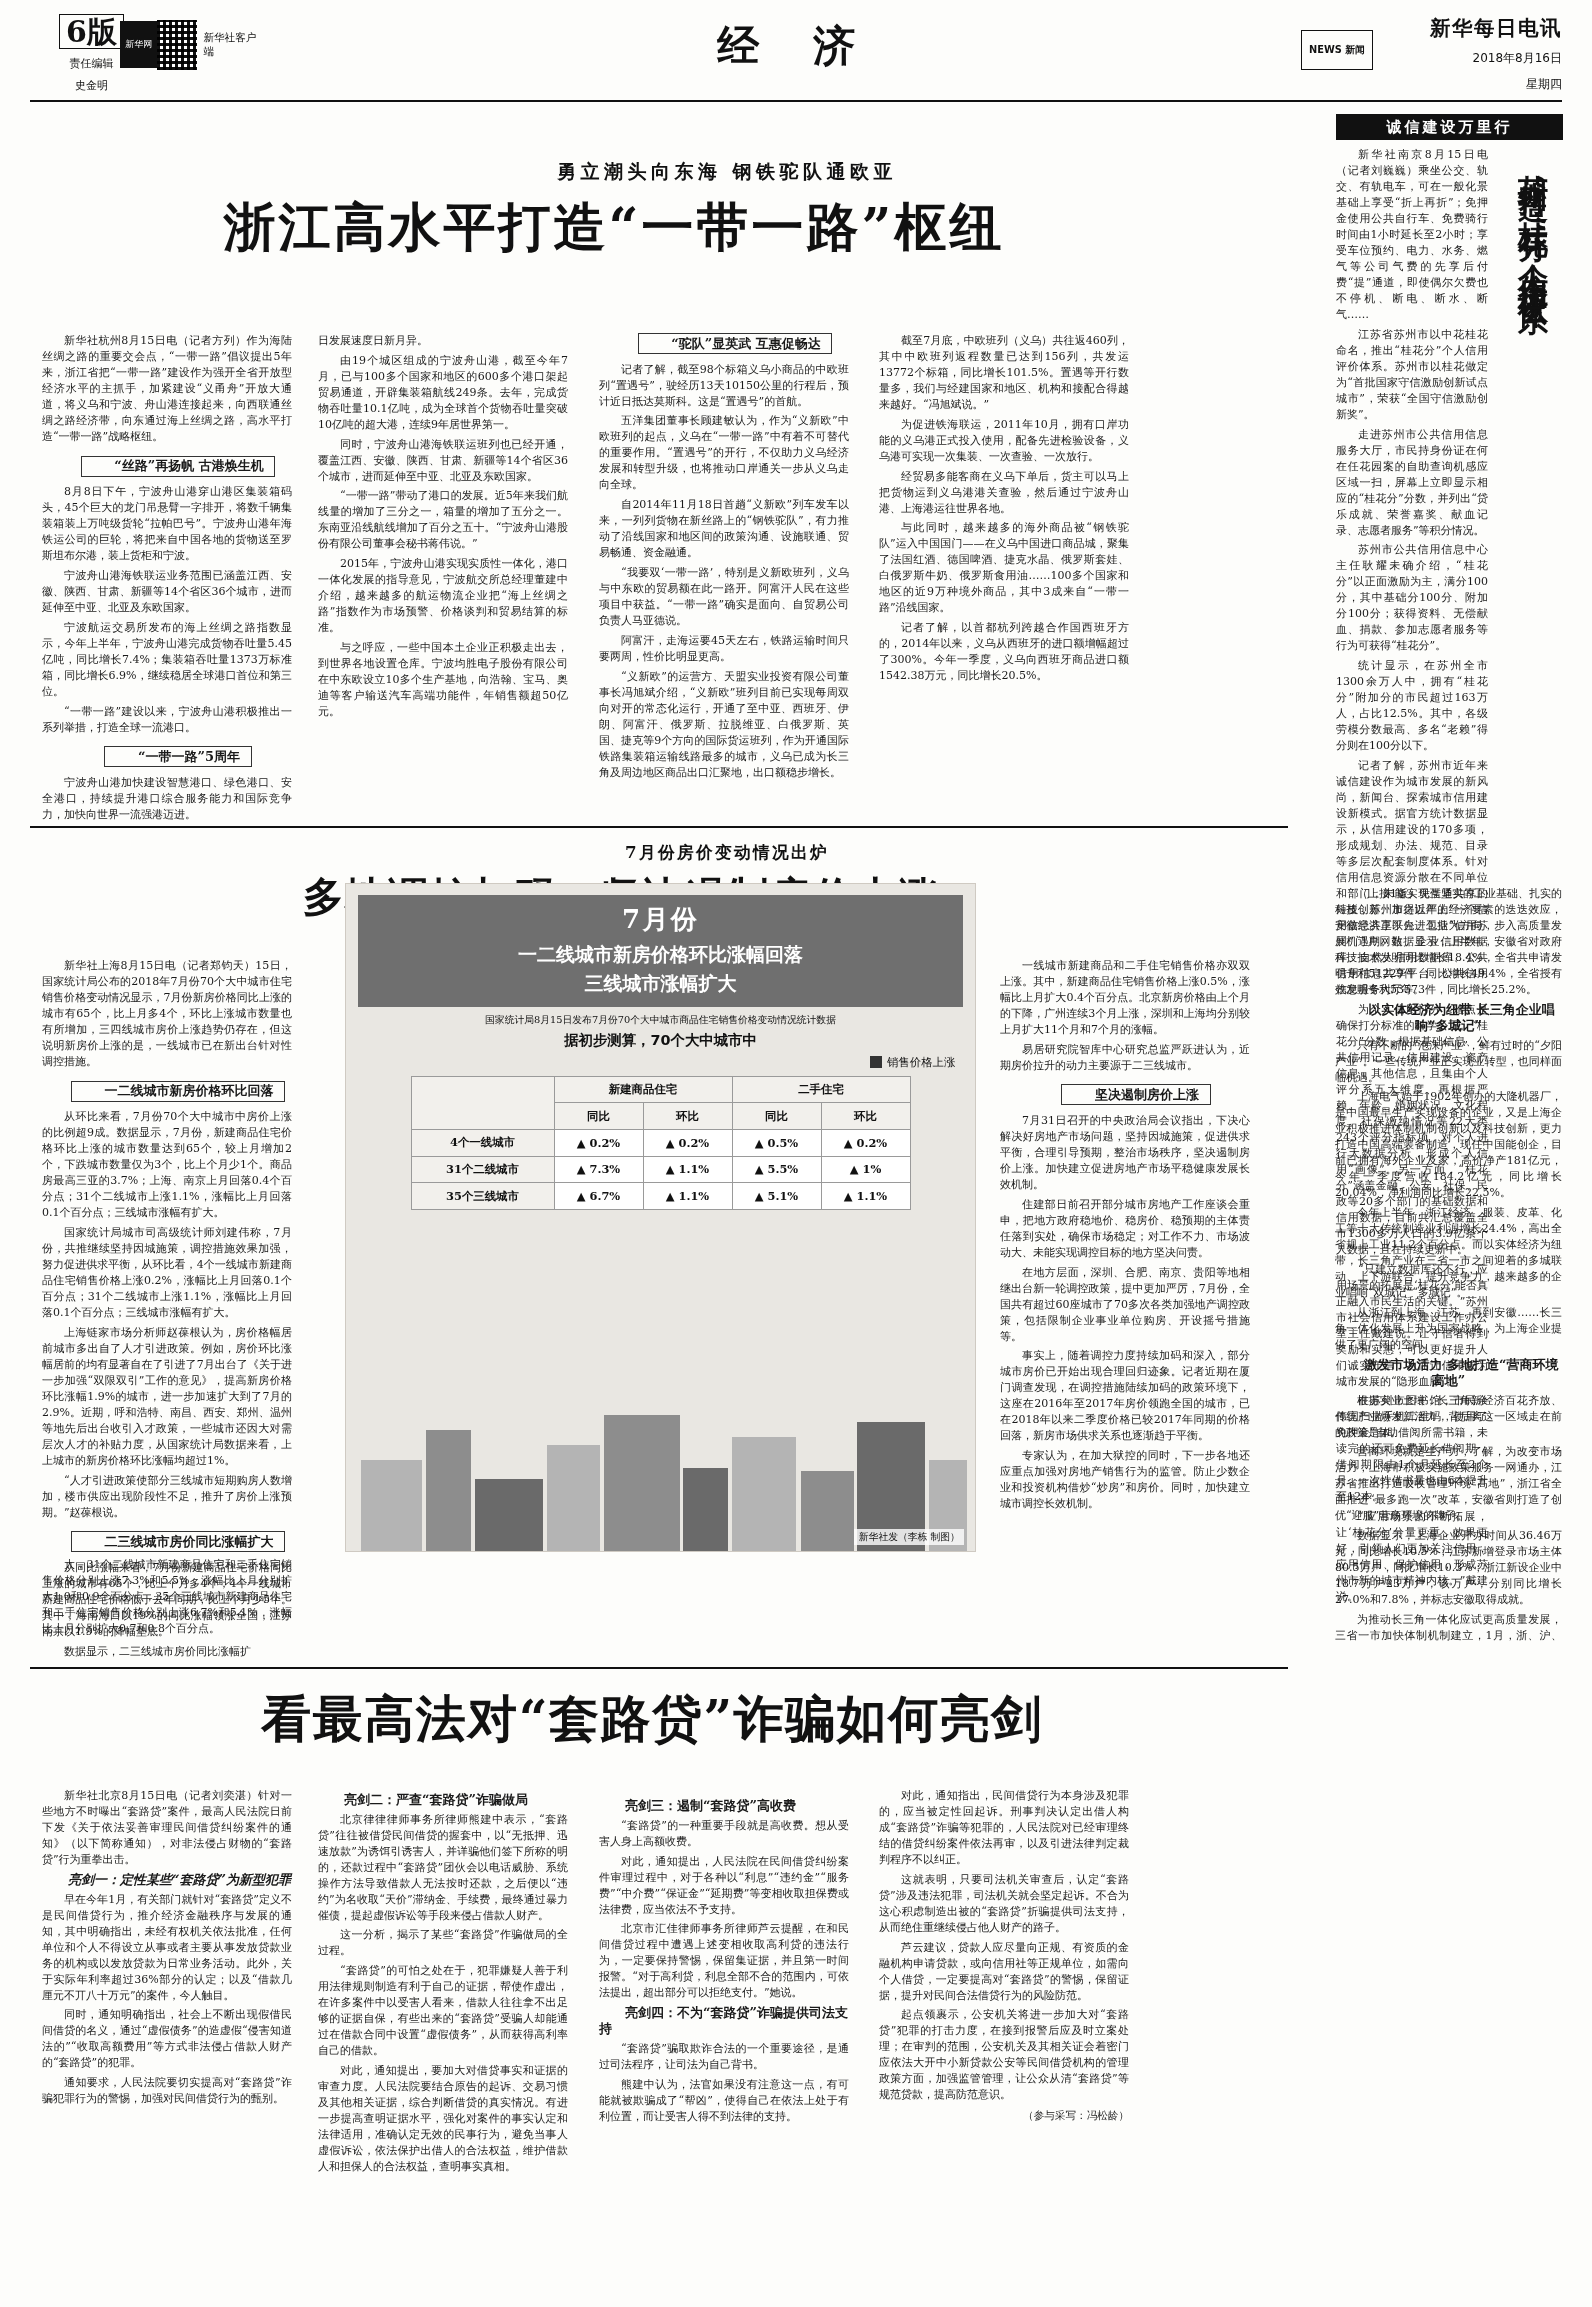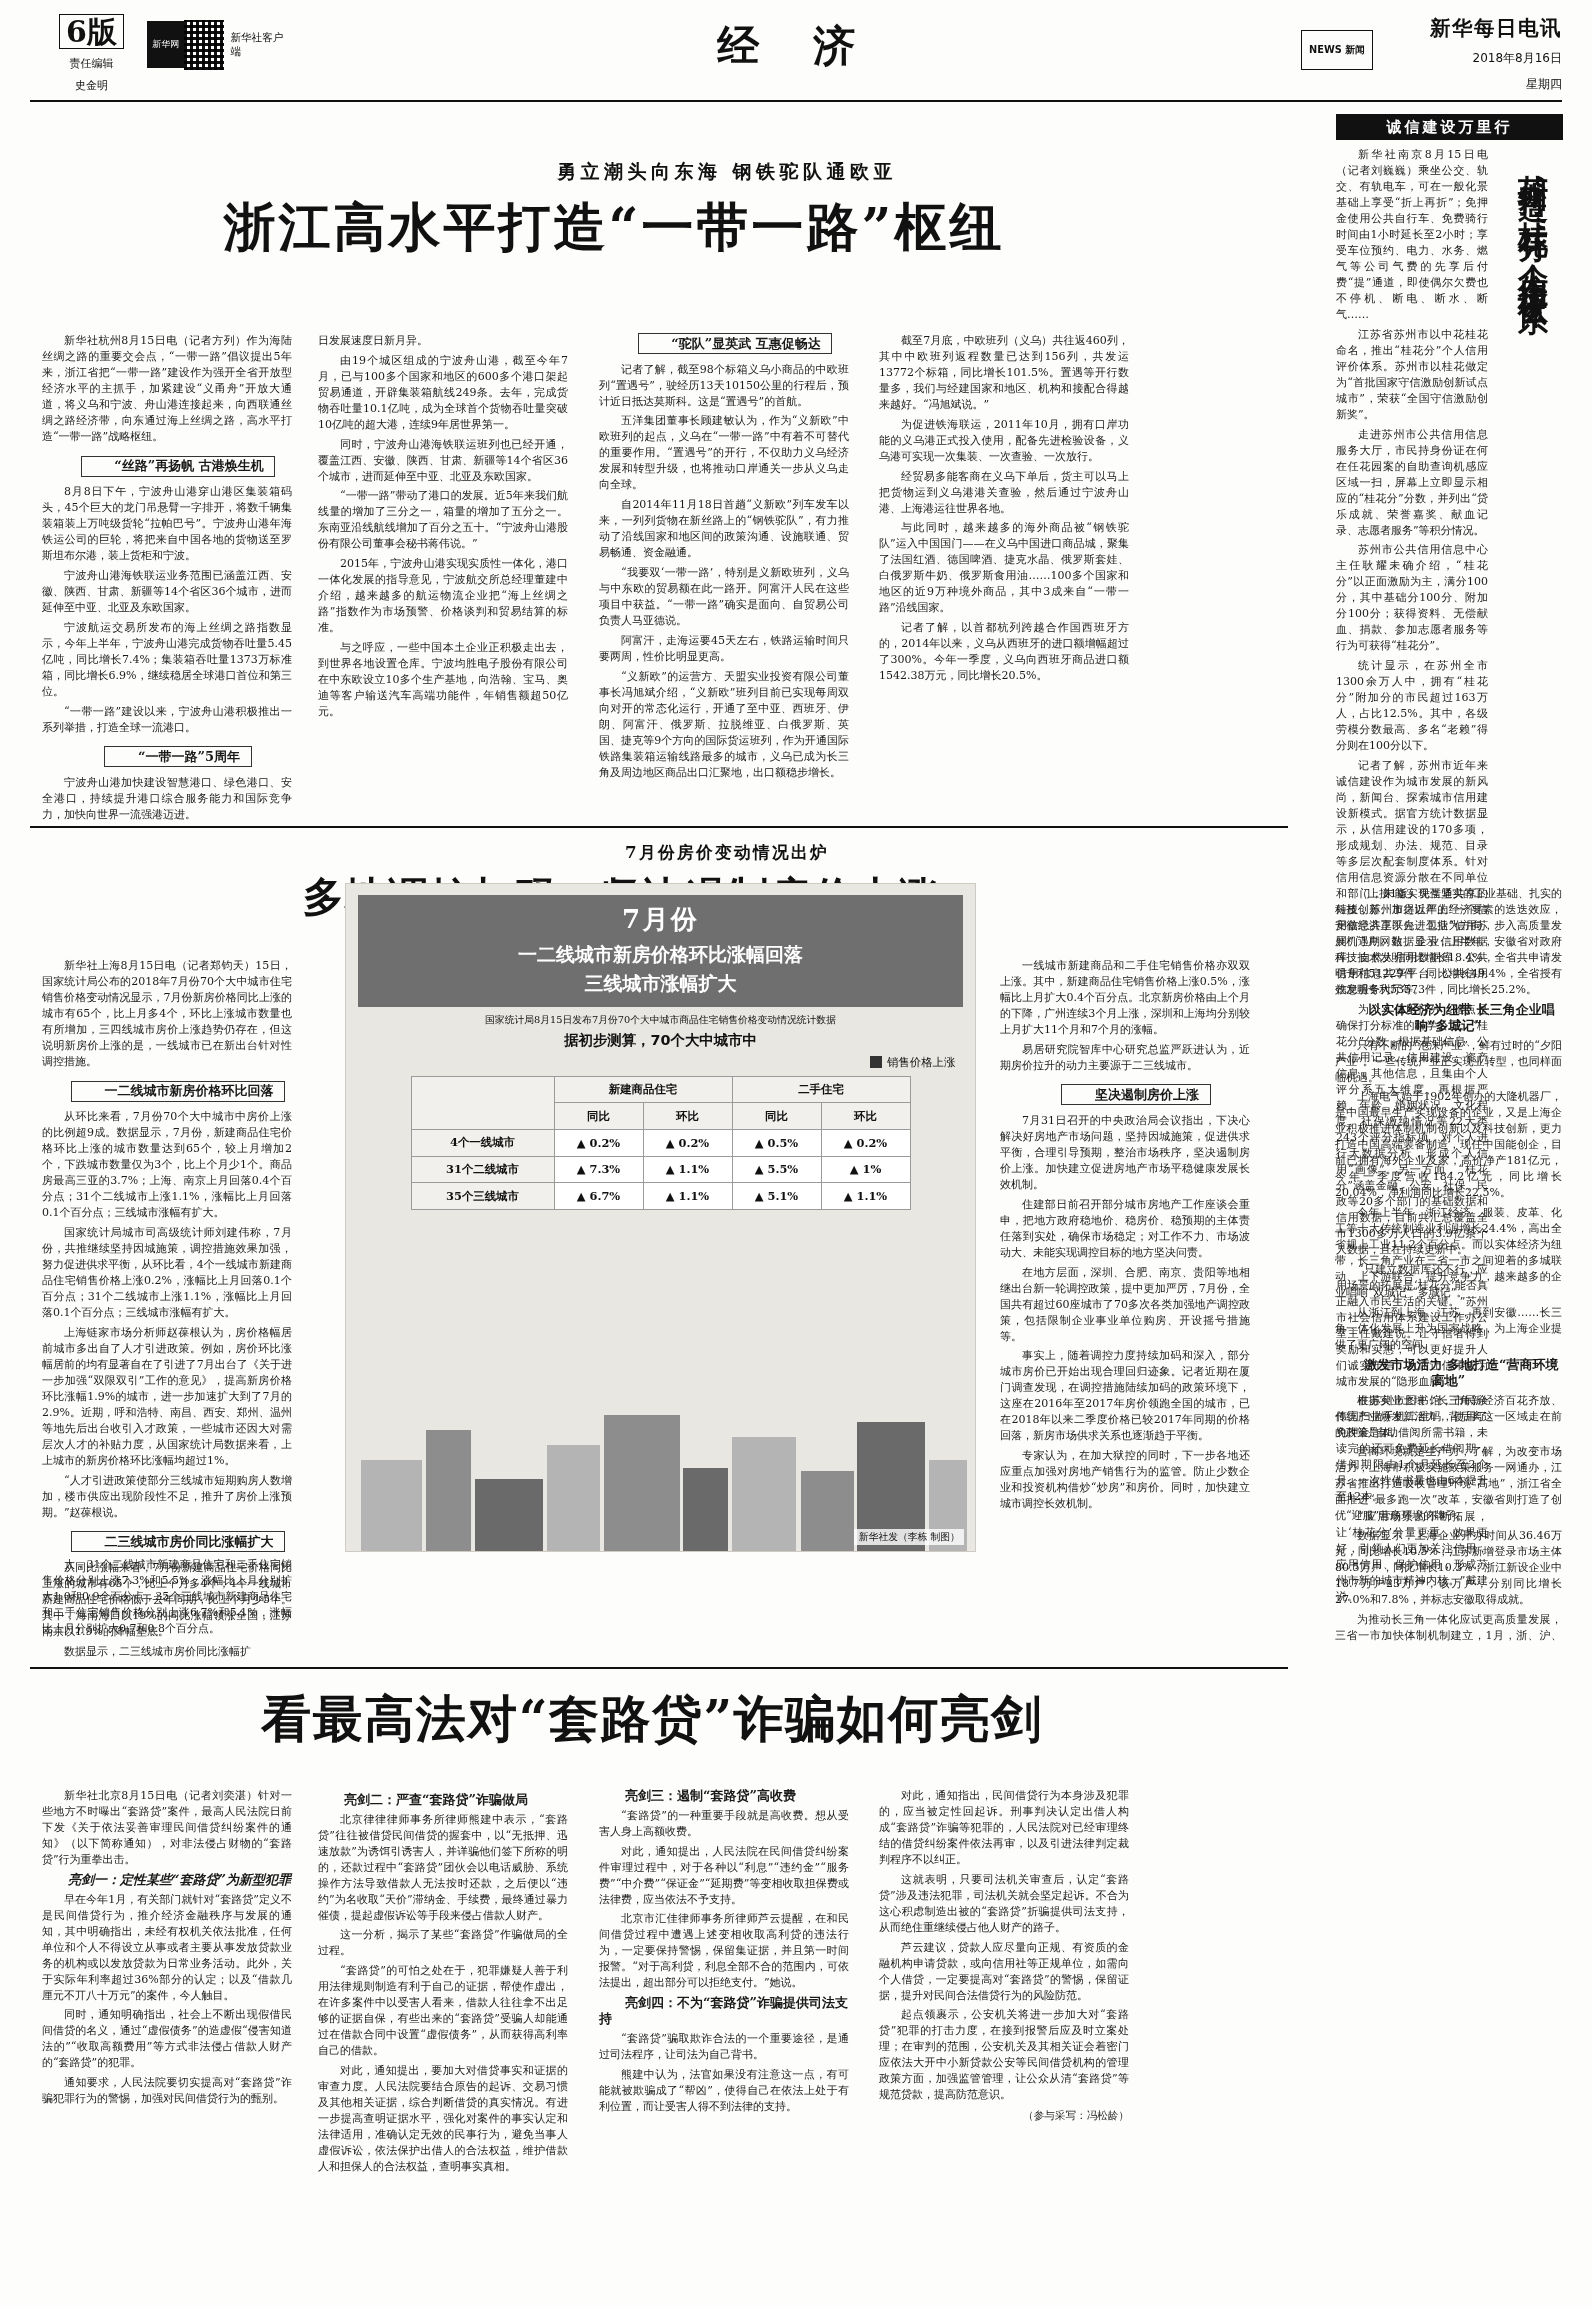--- a/index.html
+++ b/index.html
@@ -4,21 +4,21 @@
 <style>
   html,body{margin:0;padding:0;background:#ffffff;}
   body{width:1593px;height:2307px;font-family:"DejaVu Sans","Liberation Sans",sans-serif;color:#111;}
   .page{position:relative;width:1593px;height:2307px;background:#fdfdfb;overflow:hidden;}
 
   
   .masthead{position:absolute;left:30px;top:13.6px;width:1532px;height:82px;}
   .mast-left{position:absolute;left:16px;top:0;width:91px;text-align:center;}
   .pageno{font-family:"DejaVu Serif","Liberation Serif",serif;font-size:30px;font-weight:bold;color:#111;border:1.5px solid #111;display:inline-block;padding:0 6px;line-height:33px;}
   .mast-left .ed{font-size:11px;line-height:15px;margin-top:7px;}
-  .qrbox{position:absolute;left:117px;top:3px;width:144px;height:56px;display:flex;align-items:center;}
+  .qrbox{position:absolute;left:90px;top:3px;width:144px;height:56px;display:flex;align-items:center;}
   .qr{width:50px;height:50px;background:
       repeating-linear-gradient(0deg,#111 0 3px,#fff 3px 6px),
       repeating-linear-gradient(90deg,#111 0 3px,transparent 3px 6px);
       background-blend-mode:multiply;}
   .qrlabel{font-size:10.6px;margin-left:6px;line-height:13.6px;width:76px;}
   .logo-sq{width:47px;height:47px;background:#111;color:#fff;font-size:9px;display:flex;align-items:center;justify-content:center;text-align:center;line-height:10.6px;}
   .mast-title{position:absolute;left:0;right:0;top:4.5px;text-align:center;font-family:"DejaVu Serif","Liberation Serif",serif;font-size:42px;font-weight:bold;letter-spacing:19.7px;}
   .mast-right{position:absolute;right:0;top:0;width:273px;text-align:right;}
   .mast-right .paper{font-size:20.5px;font-weight:bold;letter-spacing:1.5px;}
   .mast-right .dt{font-size:12px;line-height:18px;margin-top:7.6px;}
@@ -277,21 +277,21 @@
   <div class="col" style="left:318px;top:1788px;width:250px;">
     <p style="text-indent:0"></p>
     <p class="sub" style="text-align:left;margin-top:0;">亮剑二：严查“套路贷”诈骗做局</p>
     <p>北京律律律师事务所律师熊建中表示，“套路贷”往往被借贷民间借贷的握套中，以“无抵押、迅速放款”为诱饵引诱害人，并详骗他们签下所称的明的，还款过程中“套路贷”团伙会以电话威胁、系统操作方法导致借款人无法按时还款，之后便以“违约”为名收取“天价”滞纳金、手续费，最终通过暴力催债，提起虚假诉讼等手段来侵占借款人财产。</p>
     <p>这一分析，揭示了某些“套路贷”作骗做局的全过程。</p>
     <p>“套路贷”的可怕之处在于，犯罪嫌疑人善于利用法律规则制造有利于自己的证据，帮使作虚出，在许多案件中以受害人看来，借款人往往拿不出足够的证据自保，有些出来的“套路贷”受骗人却能通过在借款合同中设置“虚假债务”，从而获得高利率自己的借款。</p>
     <p>对此，通知提出，要加大对借贷事实和证据的审查力度。人民法院要结合原告的起诉、交易习惯及其他相关证据，综合判断借贷的真实情况。有进一步提高查明证据水平，强化对案件的事实认定和法律适用，准确认定无效的民事行为，避免当事人虚假诉讼，依法保护出借人的合法权益，维护借款人和担保人的合法权益，查明事实真相。</p>
   </div>
 
   <div class="col" style="left:599px;top:1788px;width:250px;">
-    <p class="sub" style="text-align:left;margin-top:0;">亮剑三：遏制“套路贷”高收费</p>
+    <p class="sub" style="text-align:left;margin-top:10px;">亮剑三：遏制“套路贷”高收费</p>
     <p>“套路贷”的一种重要手段就是高收费。想从受害人身上高额收费。</p>
     <p>对此，通知提出，人民法院在民间借贷纠纷案件审理过程中，对于各种以“利息”“违约金”“服务费”“中介费”“保证金”“延期费”等变相收取担保费或法律费，应当依法不予支持。</p>
     <p>北京市汇佳律师事务所律师芦云提醒，在和民间借贷过程中遭遇上述变相收取高利贷的违法行为，一定要保持警惕，保留集证据，并且第一时间报警。“对于高利贷，利息全部不合的范围内，可依法提出，超出部分可以拒绝支付。”她说。</p>
     <p class="sub" style="text-align:left;">亮剑四：不为“套路贷”诈骗提供司法支持</p>
     <p>“套路贷”骗取欺诈合法的一个重要途径，是通过司法程序，让司法为自己背书。</p>
     <p>熊建中认为，法官如果没有注意这一点，有可能就被欺骗成了“帮凶”，使得自己在依法上处于有利位置，而让受害人得不到法律的支持。</p>
   </div>
 
   <div class="col" style="left:879px;top:1788px;width:250px;">
     <p>对此，通知指出，民间借贷行为本身涉及犯罪的，应当被定性回起诉。刑事判决认定出借人构成“套路贷”诈骗等犯罪的，人民法院对已经审理终结的借贷纠纷案件依法再审，以及引进法律判定裁判程序不以纠正。</p>

